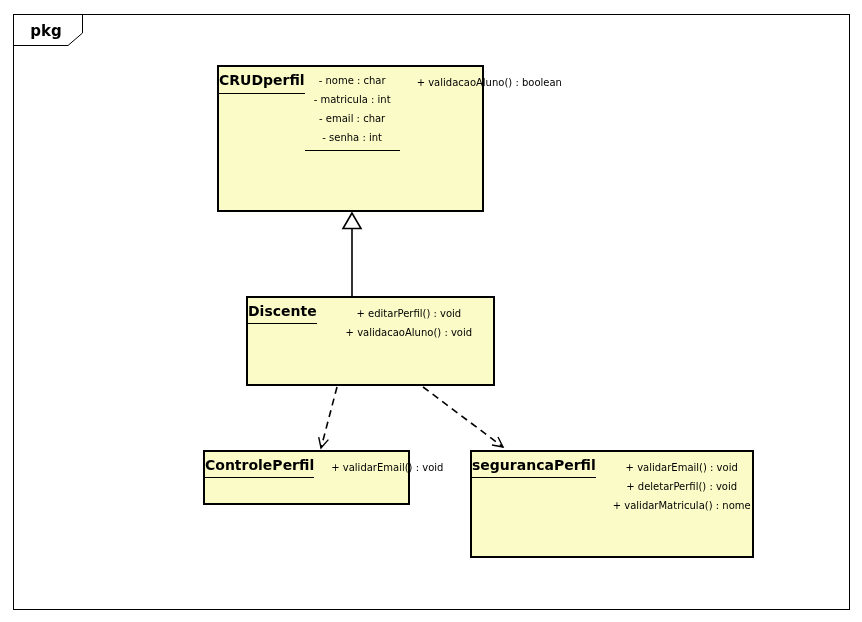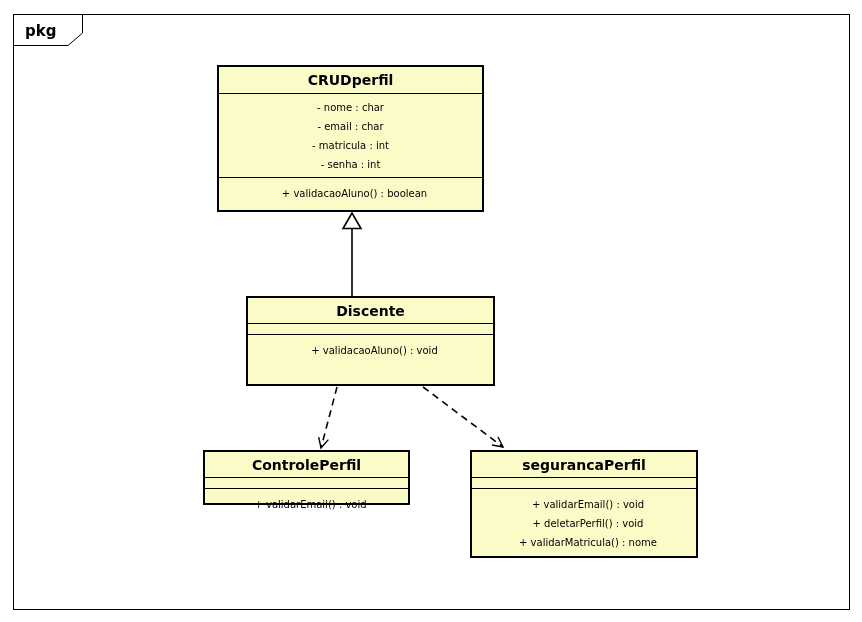--- a/index.html
+++ b/index.html
@@ -17,29 +17,29 @@
     left: 0; top: 0;
     width: 862px; height: 622px;
   }
   .tab-label {
     position: absolute;
     left: 25px; top: 20px;
     width: 42px; height: 22px;
     font-size: 15px;
     font-weight: bold;
     line-height: 22px;
-    text-align: left;
+    text-align: center;
   }
   .uml-class {
     position: absolute;
     box-sizing: border-box;
     background: #fbfbc8;
     border: 2px solid #000;
     display: flex;
-    flex-direction: column;
+    flex-direction: row;
   }
   .uml-title {
     height: 25px;
     border-bottom: 1px solid #000;
     font-size: 14px;
     font-weight: bold;
     display: flex;
     align-items: center;
     justify-content: center;
     flex: none;
@@ -63,21 +63,21 @@
     padding: 0 9px;
     white-space: nowrap;
     text-align: center;
   }
   
   #cls-crudperfil      { left: 217px; top: 65px;  width: 267px; height: 147px; }
   #cls-crudperfil .uml-title { height: 26px; }
   #cls-crudperfil .uml-attrs { height: 76px; }
   #cls-discente        { left: 246px; top: 296px; width: 249px; height: 90px;  }
   #cls-controleperfil  { left: 203px; top: 450px; width: 207px; height: 55px;  }
-  #cls-segurancaperfil { left: 470px; top: 450px; width: 228px; height: 108px; }
+  #cls-segurancaperfil { left: 470px; top: 450px; width: 284px; height: 108px; }
 </style>
 </head>
 <body>
 
 <div class="stage">
 
   <svg class="wires" viewBox="0 0 862 622" xmlns="http://www.w3.org/2000/svg">
     <defs>
       <marker id="vee" viewBox="0 0 14 12" markerWidth="14" markerHeight="12" refX="12" refY="6" orient="auto" markerUnits="userSpaceOnUse">
         <path d="M2,1 L12,6 L2,11" fill="none" stroke="#000" stroke-width="1.4"></path>
@@ -97,33 +97,34 @@
 
     <line x1="423" y1="387" x2="503" y2="447" stroke="#000" stroke-width="1.6" stroke-dasharray="7 5" marker-end="url(#vee)"></line>
   </svg>
 
   <div class="tab-label">pkg</div>
 
   <div class="uml-class" id="cls-crudperfil">
     <div class="uml-title">CRUDperfil</div>
     <div class="uml-attrs">
       <div class="uml-line">- nome : char</div>
+      <div class="uml-line">- matricula : int</div>
       <div class="uml-line">- email : char</div>
-      <div class="uml-line">- matricula : int</div>
       <div class="uml-line">- senha : int</div>
     </div>
     <div class="uml-methods">
       <div class="uml-line">+ validacaoAluno() : boolean</div>
     </div>
   </div>
 
   <div class="uml-class" id="cls-discente">
     <div class="uml-title">Discente</div>
     <div class="uml-attrs empty"></div>
     <div class="uml-methods">
+      <div class="uml-line">+ editarPerfil() : void</div>
       <div class="uml-line">+ validacaoAluno() : void</div>
     </div>
   </div>
 
   <div class="uml-class" id="cls-controleperfil">
     <div class="uml-title">ControlePerfil</div>
     <div class="uml-attrs empty"></div>
     <div class="uml-methods">
       <div class="uml-line">+ validarEmail() : void</div>
     </div>

